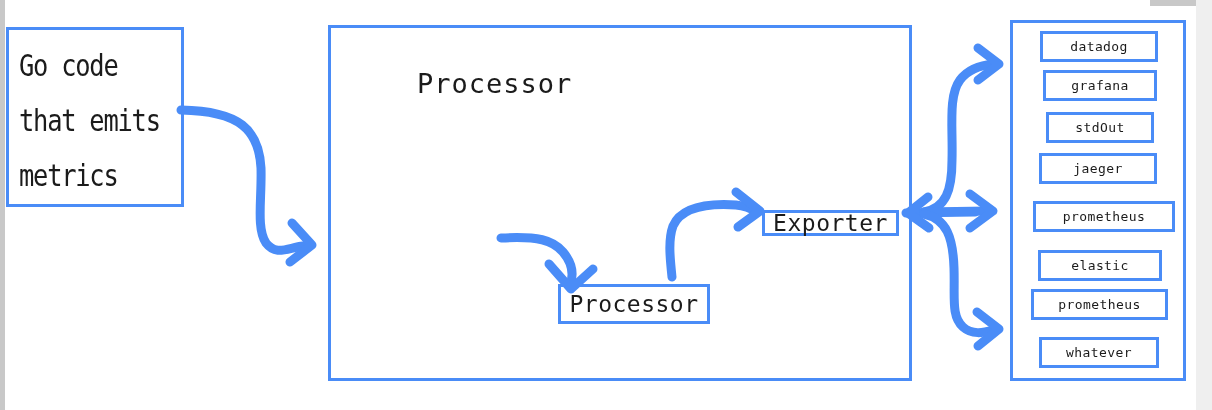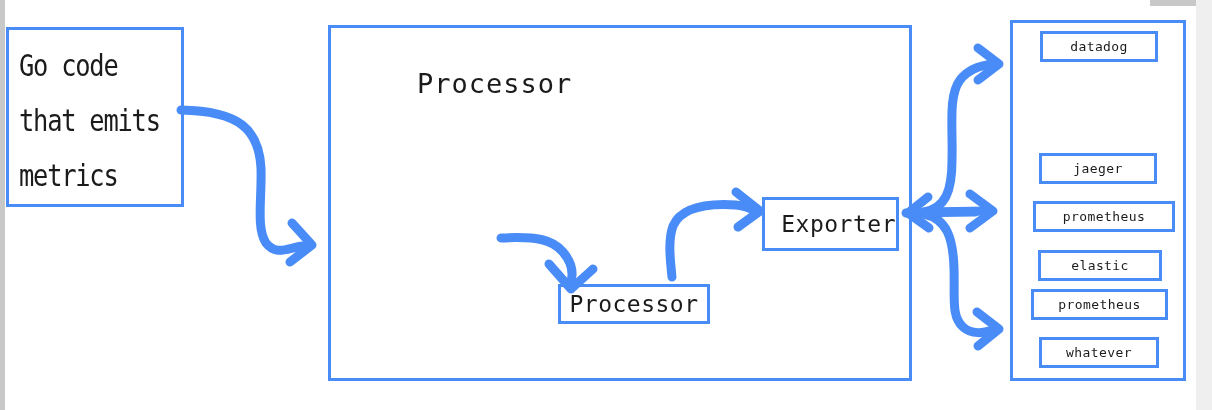--- a/index.html
+++ b/index.html
@@ -79,21 +79,21 @@
   
   .pipe-box { border-width: 3px; }
   .pipe-box span {
     font-size: 23px;
     color: #1b1b1b;
     letter-spacing: 0.5px;
     white-space: nowrap;
   }
   #receiver-box  { left: 342px; top: 219px; width: 156px; height: 39px; }
   #processor-box { left: 558px; top: 284px; width: 152px; height: 40px; }
-  #exporter-box  { left: 762px; top: 197px; width: 137px; height: 54px; justify-content: flex-end; }
+  #exporter-box  { left: 762px; top: 210px; width: 137px; height: 26px; }
 
   
   #destinations-box {
     left: 1010px; top: 20px; width: 176px; height: 361px;
   }
   .dest-box {
     border-width: 3px;
     height: 31px;
   }
   .dest-box span {
@@ -140,20 +140,26 @@
   </div>
   <div class="box pipe-box" id="exporter-box">
     <span>Exporter</span>
   </div>
 
   <div class="container-box" id="destinations-box"></div>
 
   <div class="box dest-box" id="dest-0" style="left: 1040px; top: 31px; width: 118px;">
     <span>datadog</span>
   </div>
+  <div class="box dest-box" id="dest-1" style="left: 1043px; top: 70px; width: 114px;">
+    <span>grafana</span>
+  </div>
+  <div class="box dest-box" id="dest-2" style="left: 1046px; top: 112px; width: 108px;">
+    <span>stdOut</span>
+  </div>
   <div class="box dest-box" id="dest-3" style="left: 1039px; top: 153px; width: 118px;">
     <span>jaeger</span>
   </div>
   <div class="box dest-box" id="dest-4" style="left: 1033px; top: 201px; width: 142px;">
     <span>prometheus</span>
   </div>
   <div class="box dest-box" id="dest-5" style="left: 1038px; top: 250px; width: 124px;">
     <span>elastic</span>
   </div>
   <div class="box dest-box" id="dest-6" style="left: 1031px; top: 289px; width: 137px;">

